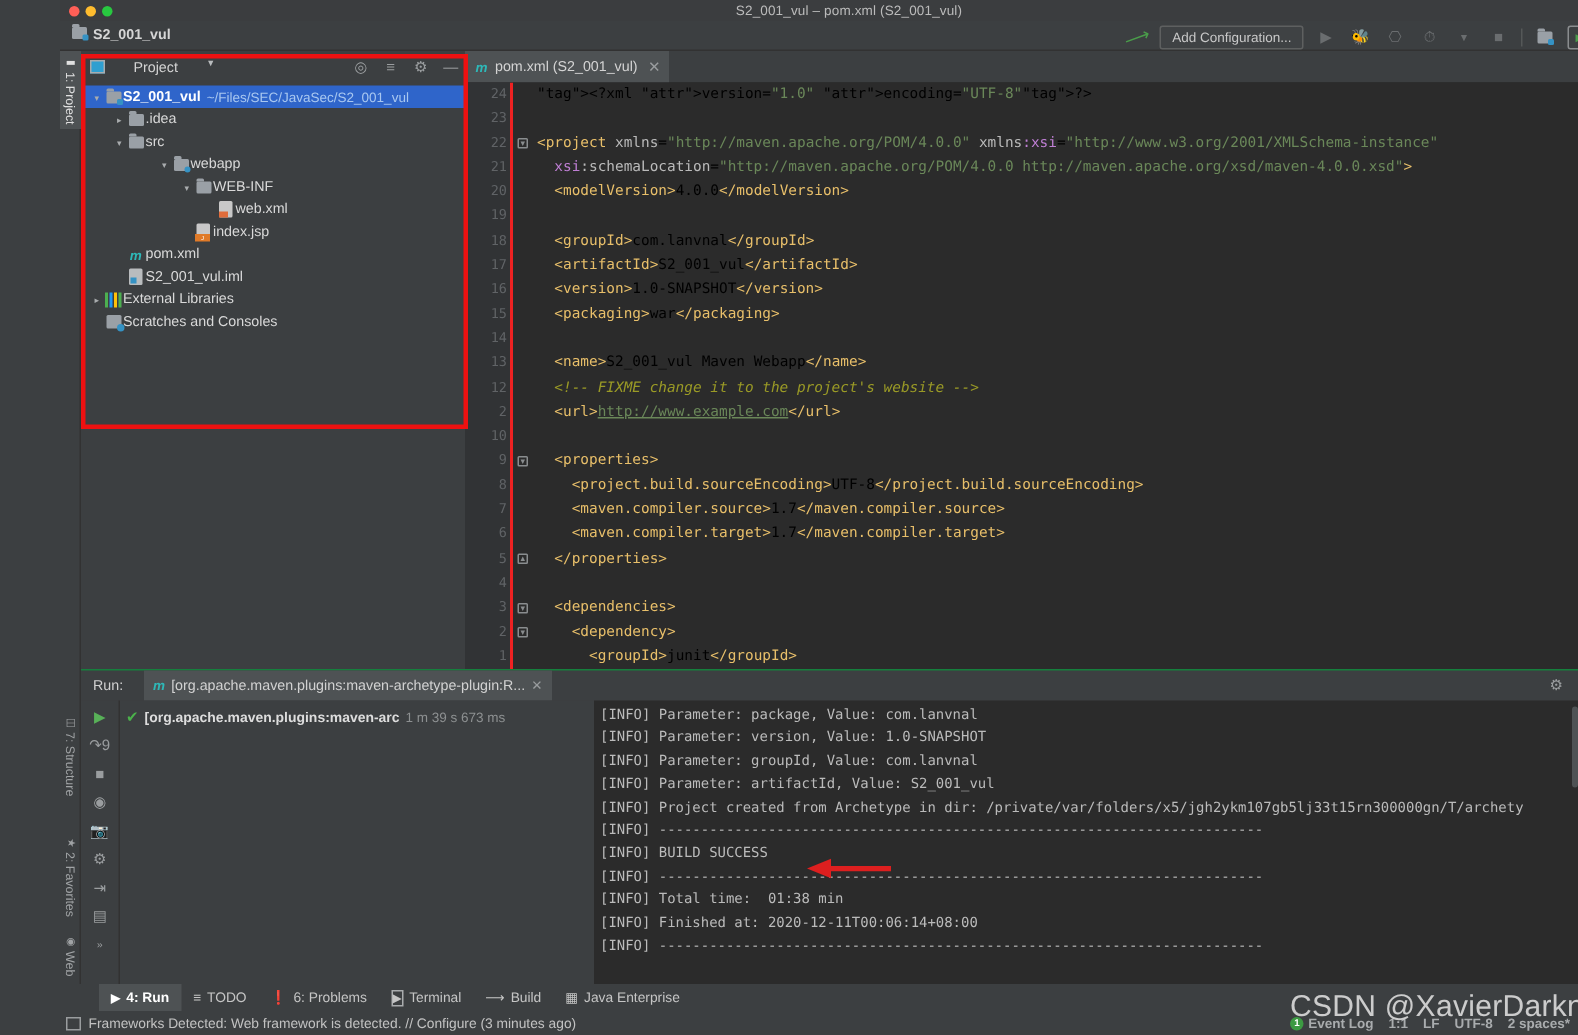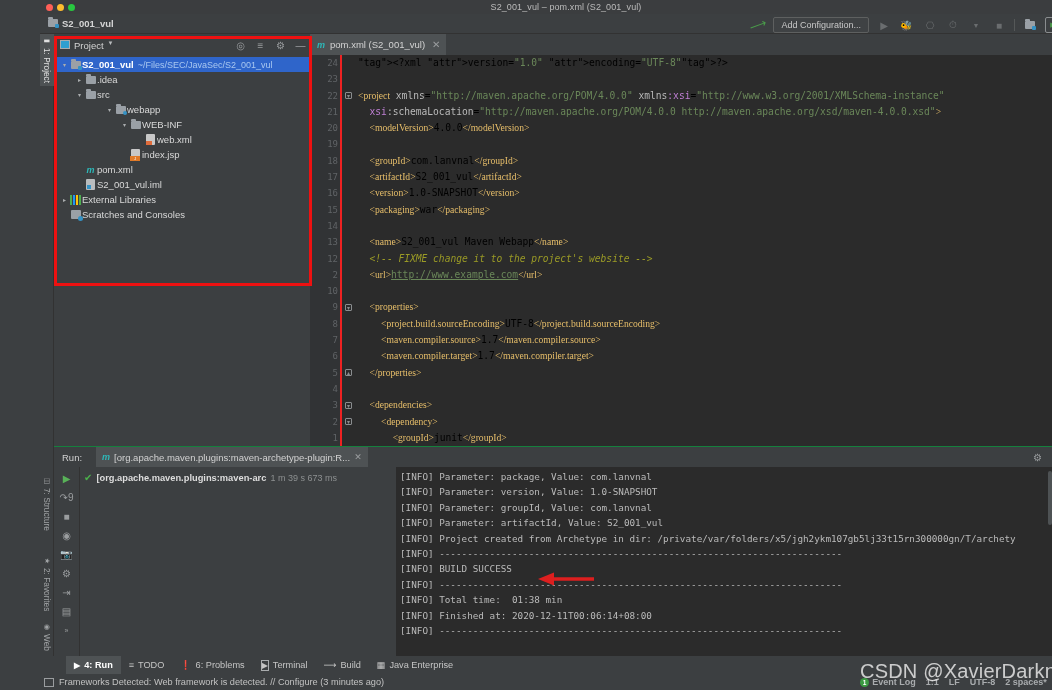--- a/index.html
+++ b/index.html
@@ -85,21 +85,21 @@
   
   .projwin {
     position: absolute; left: 14px; top: 34px; width: 256px; height: 412px;
     background: #3c3f41;
   }
   .pw-header {
     height: 22px; display: flex; align-items: center;
     padding: 0 4px 0 6px; background: #3c3f41;
   }
   .pw-title {
-    font-size: 9.5px; color: #d4d4d4; display: flex; align-items: flex-start; gap: 4px;
+    font-size: 9.5px; color: #d4d4d4; display: flex; align-items: flex-start; gap: 19px;
   }
   .pw-icons { margin-left: auto; display: flex; align-items: center; gap: 9px; }
   .pw-ic { color: #9a9d9f; font-size: 10px; width: 11px; text-align: center; }
 
   .tree {
     position: absolute; left: 0; top: 22px; width: 256px; height: 390px;
     background: #3c3f41; overflow: hidden; padding-top: 1px;
   }
   .trow {
     height: 15px; display: flex; align-items: center;
@@ -199,21 +199,21 @@
     position: absolute; left: 3px; width: 7px; height: 7px;
     border: 1px solid #8a8d8f; border-radius: 1px; color: #8a8d8f;
     font-size: 6px; line-height: 6px; text-align: center;
   }
   .code {
     flex: 1 1 auto; padding-left: 4px; background: #2b2b2b;
     font-family: "DejaVu Sans Mono", monospace; font-size: 9.6px;
     white-space: pre; overflow: hidden;
   }
   .code .l { height: 16.3px; line-height: 16.3px; }
-  .tag { color: #e8bf6a; font-family: Liberation Serif, serif; }
+  .tag { color: #e8bf6a; }
   .attr { color: #bababa; }
   .ns { color: #bf7fd4; }
   .str { color: #6a8759; }
   .cmt { color: #9a9a26; font-style: italic; }
   .lnk { color: #6a8759; text-decoration: underline; }
 
   .editor-right {
     position: absolute; right: 0; top: 21px; width: 14px; height: 391px;
     background: #2b2b2b;
   }

